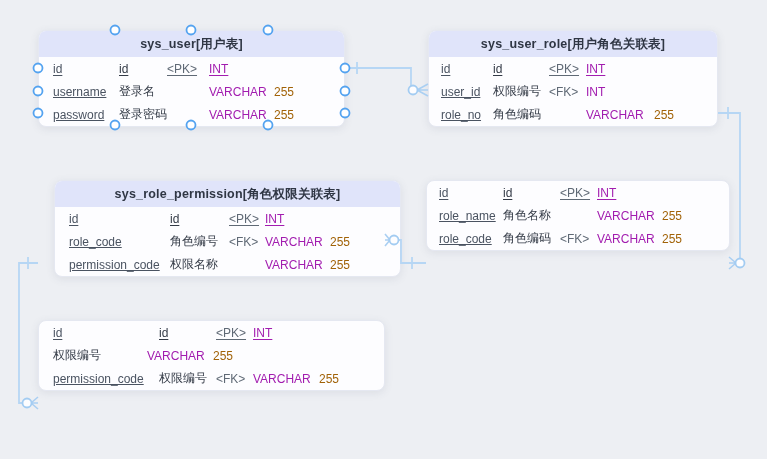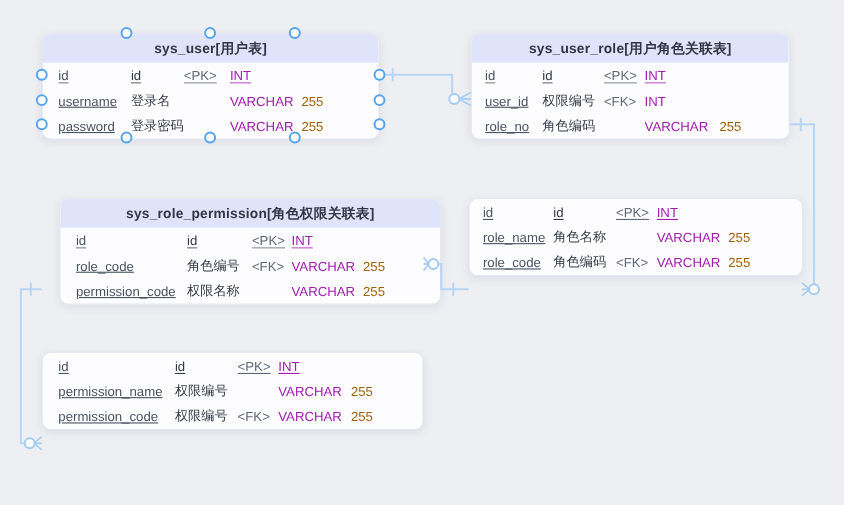--- a/index.html
+++ b/index.html
@@ -185,21 +185,20 @@
   <div class="etable t-perm">
     <div class="tbody">
       <div class="trow pk">
         <span class="c name">id</span>
         <span class="c logical">id</span>
         <span class="c key">&lt;PK&gt;</span>
         <span class="c type">INT</span>
         <span class="c size"></span>
       </div>
       <div class="trow">
-        <span class="c name">permission_name</span>
         <span class="c logical">权限编号</span>
         <span class="c key"></span>
         <span class="c type">VARCHAR</span>
         <span class="c size">255</span>
       </div>
       <div class="trow">
         <span class="c name">permission_code</span>
         <span class="c logical">权限编号</span>
         <span class="c key">&lt;FK&gt;</span>
         <span class="c type">VARCHAR</span>

